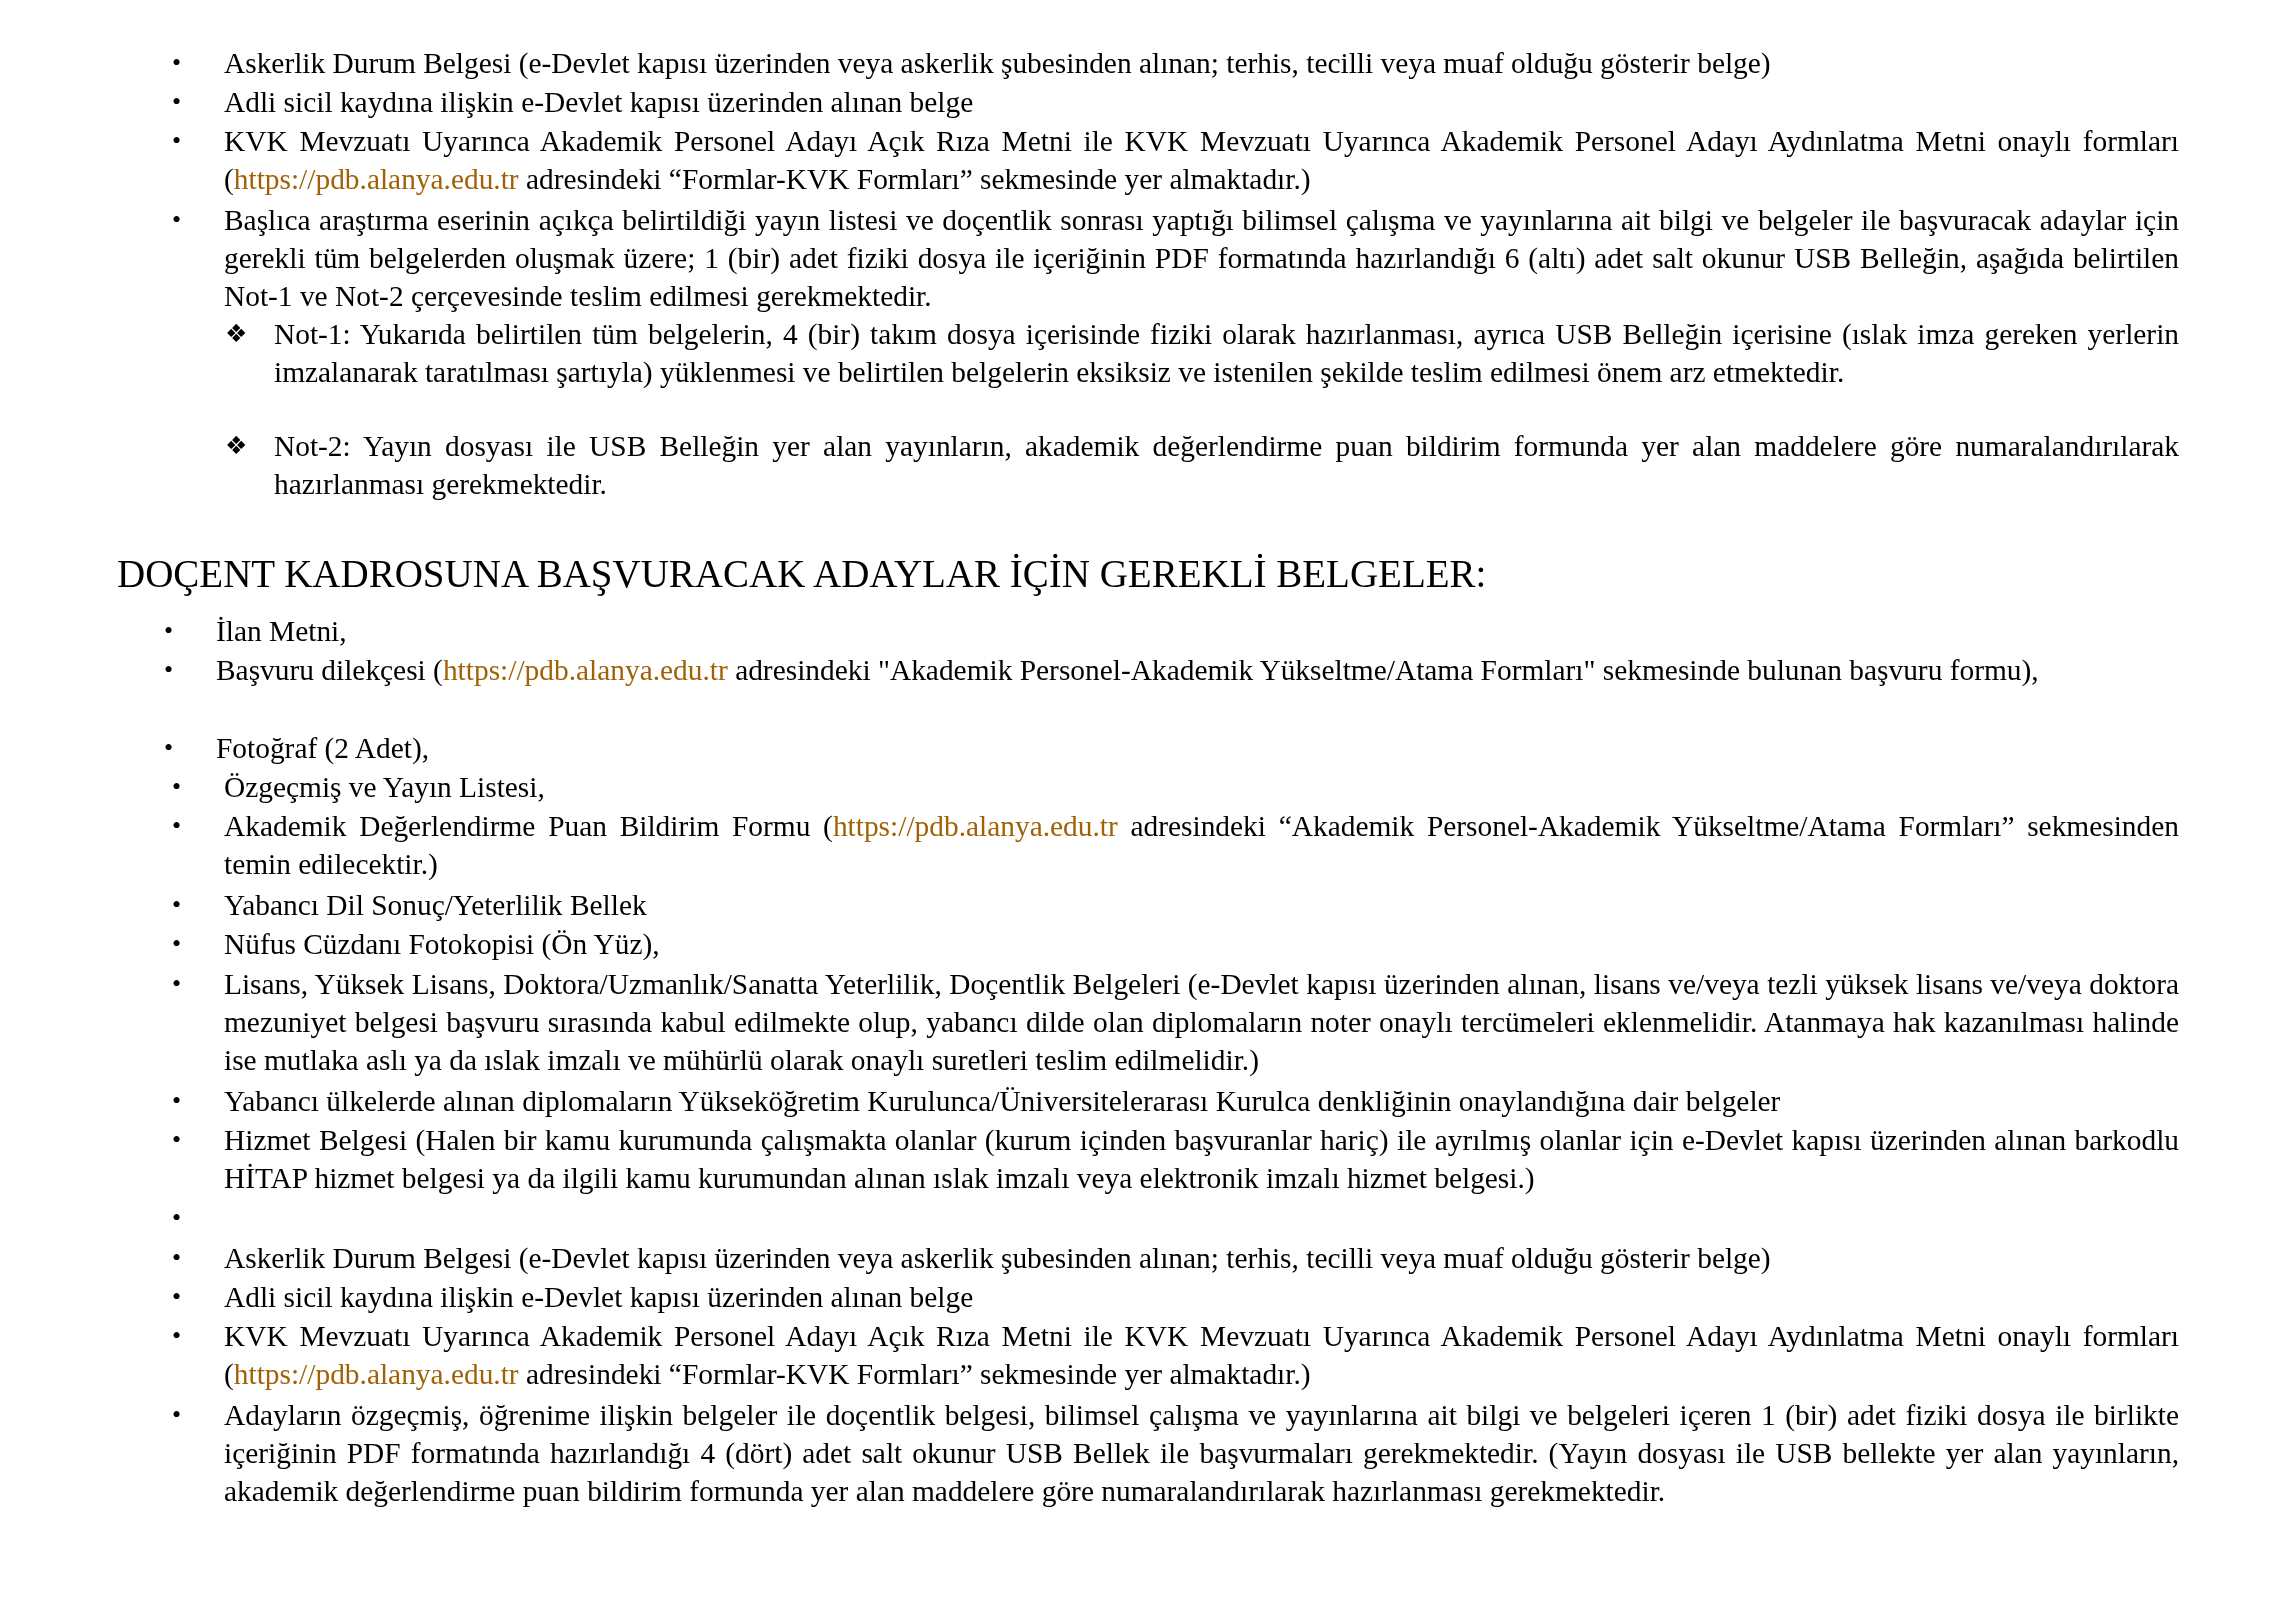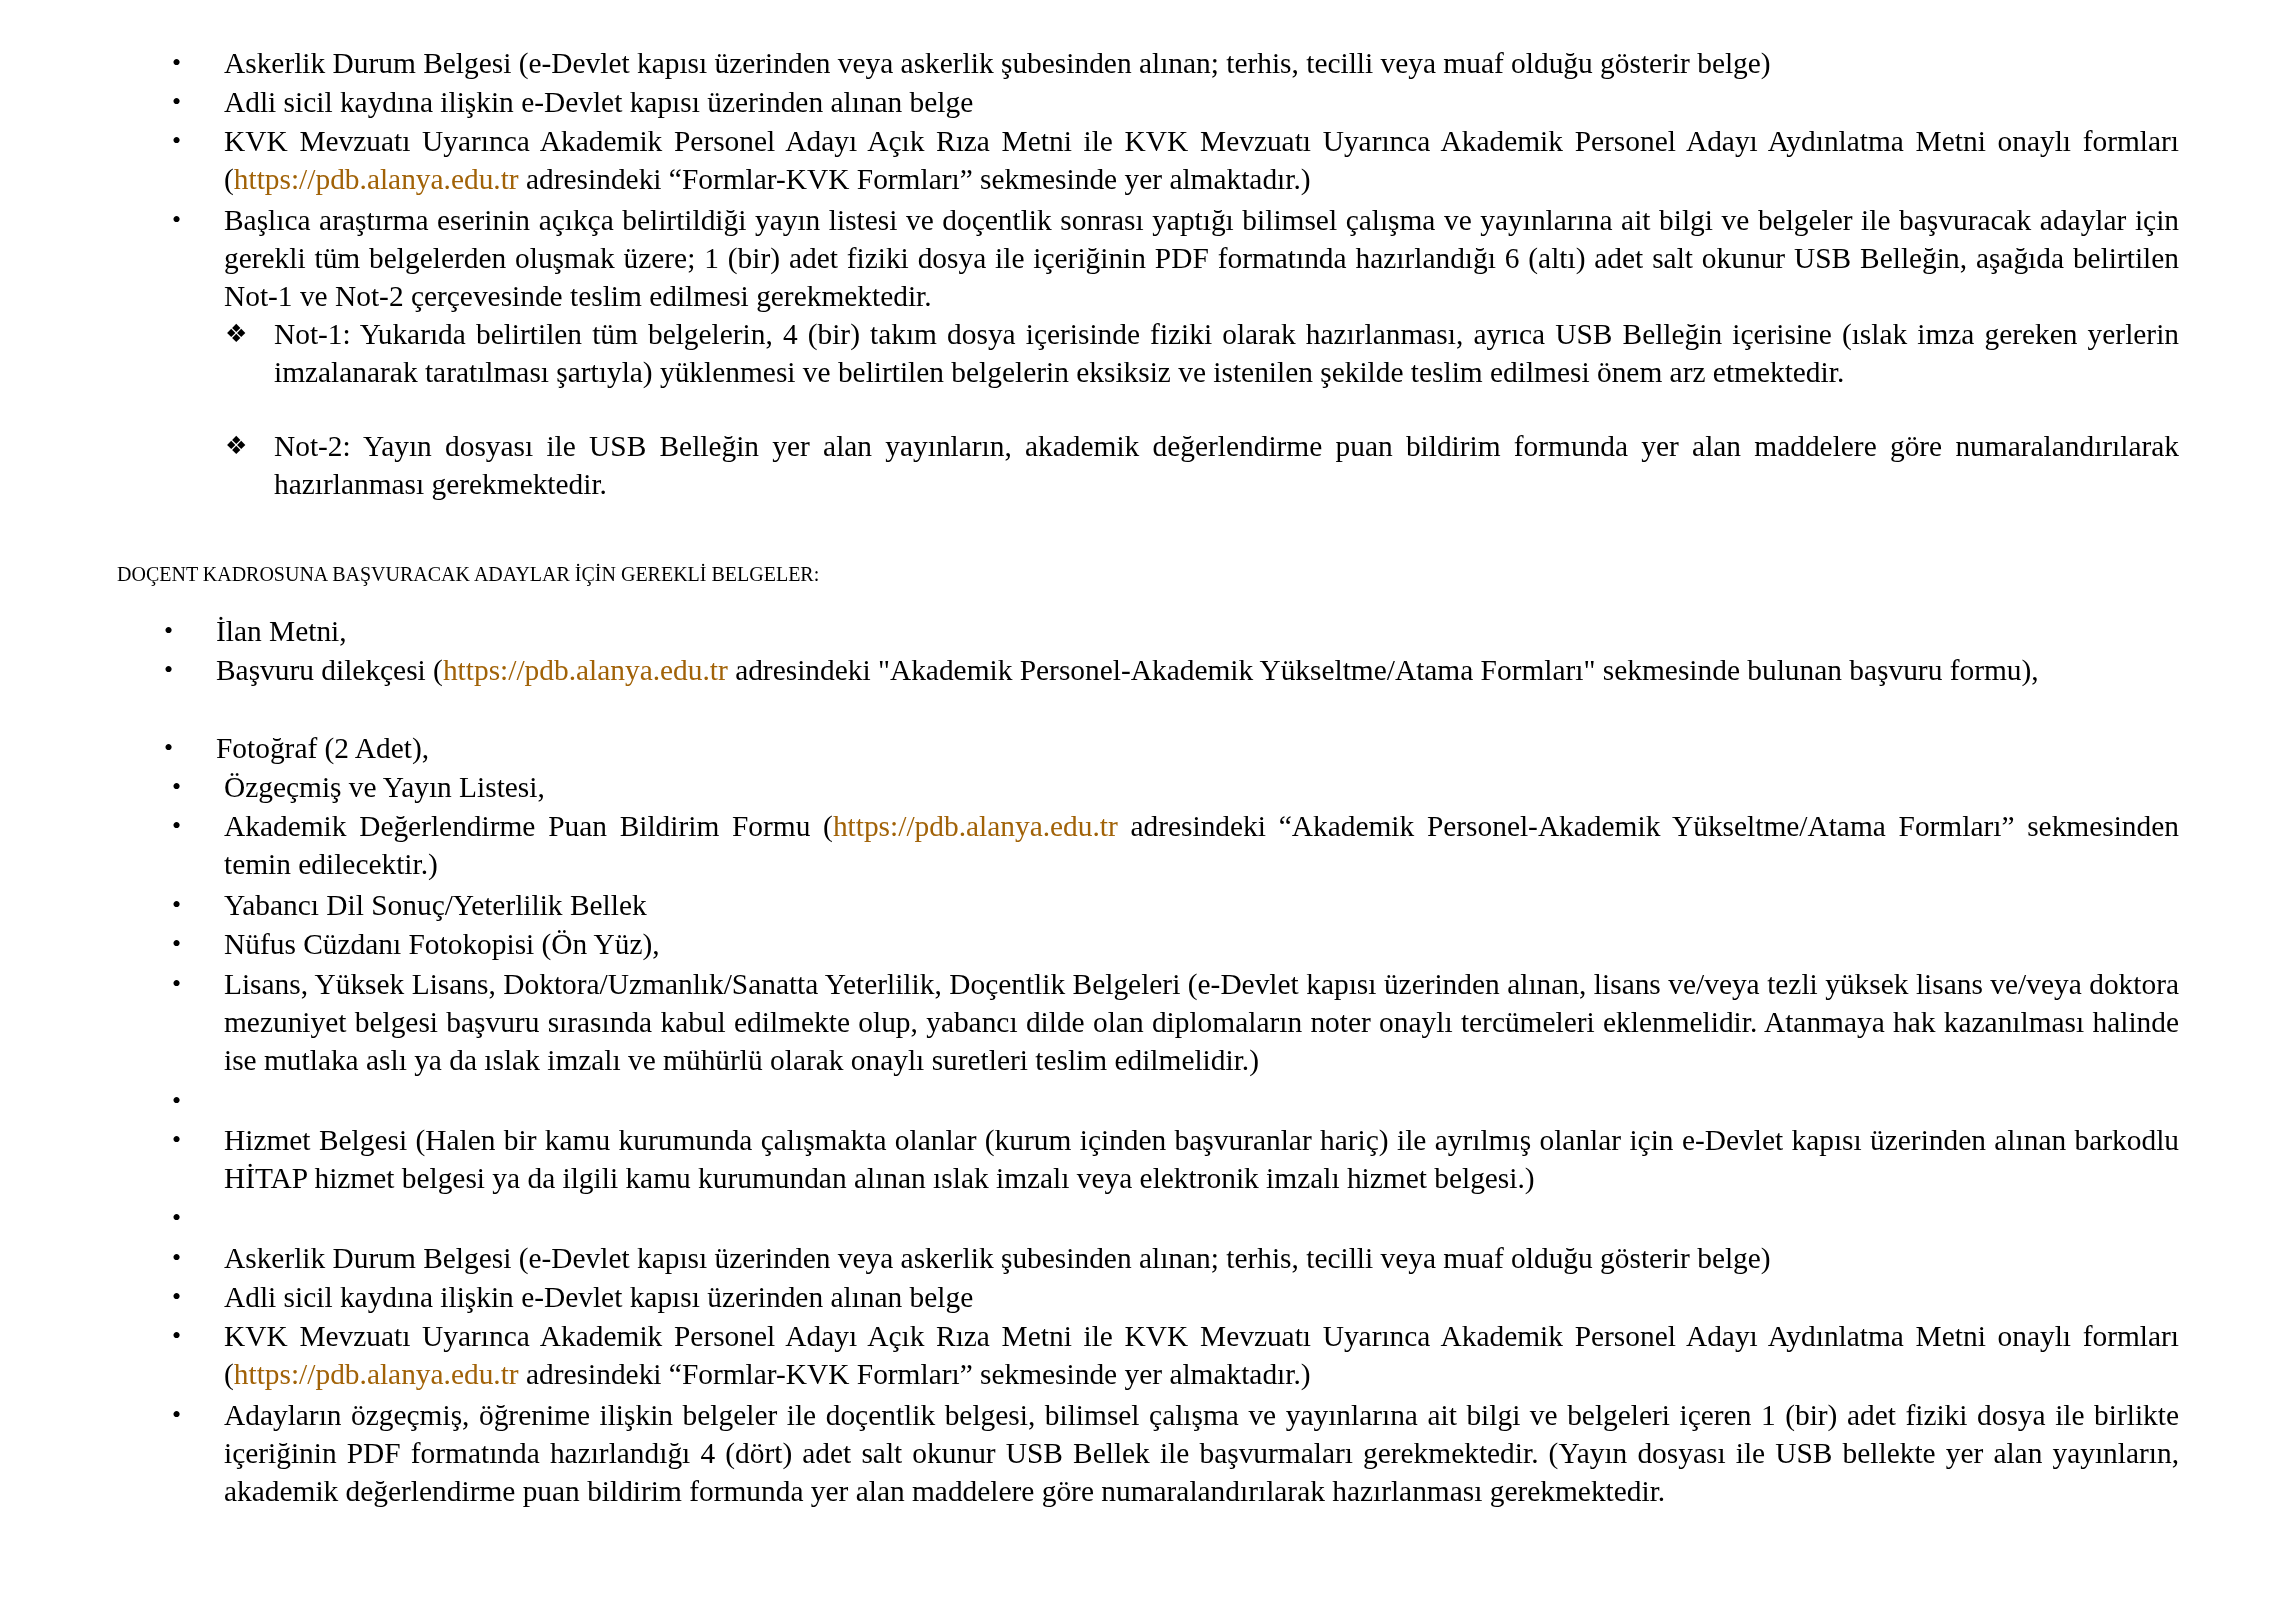--- a/index.html
+++ b/index.html
@@ -7,21 +7,21 @@
          font-family:"Liberation Serif", serif; color:#000; }
   .page { position:absolute; left:0; top:0; width:2295px; height:1623px; }
   .item { position:absolute; left:224px; width:1955px; font-size:29.4px; line-height:38px;
           text-align:justify; text-align-last:left; }
   .item.b2 { left:216px; width:1963px; }
   .bullet { position:absolute; left:-52px; top:0; width:26px; text-align:center; font-size:26px; }
   .note { position:absolute; left:274px; width:1905px; font-size:29.4px; line-height:38px;
           text-align:justify; text-align-last:left; }
   .note .nb { position:absolute; left:-49px; top:0; font-size:25px; }
   .link { color:#a16207; }
-  .heading { position:absolute; left:117px; top:555px; font-size:20px; line-height:38px; }
+  .heading { position:absolute; left:117px; top:555px; font-size:39px; line-height:38px; }
 </style>
 </head>
 <body>
 
 <div class="page">
 
   <div class="item" style="top:44px">
     <span class="bullet">•</span>
     <span>Askerlik Durum Belgesi (e-Devlet kapısı üzerinden veya askerlik şubesinden alınan; terhis, tecilli veya muaf olduğu gösterir belge)</span>
   </div>
@@ -75,20 +75,21 @@
   <div class="item" style="top:925px">
     <span class="bullet">•</span>
     <span>Nüfus Cüzdanı Fotokopisi (Ön Yüz),</span>
   </div>
   <div class="item" style="top:965px">
     <span class="bullet">•</span>
     <span>Lisans, Yüksek Lisans, Doktora/Uzmanlık/Sanatta Yeterlilik, Doçentlik Belgeleri (e-Devlet kapısı üzerinden alınan, lisans ve/veya tezli yüksek lisans ve/veya doktora mezuniyet belgesi başvuru sırasında kabul edilmekte olup, yabancı dilde olan diplomaların noter onaylı tercümeleri eklenmelidir. Atanmaya hak kazanılması halinde ise mutlaka aslı ya da ıslak imzalı ve mühürlü olarak onaylı suretleri teslim edilmelidir.)</span>
   </div>
   <div class="item" style="top:1082px">
     <span class="bullet">•</span>
+    <span>Yabancı ülkelerde alınan diplomaların Yükseköğretim Kurulunca/Üniversitelerarası Kurulca denkliğinin onaylandığına dair belgeler</span>
   </div>
   <div class="item" style="top:1121px">
     <span class="bullet">•</span>
     <span>Hizmet Belgesi (Halen bir kamu kurumunda çalışmakta olanlar (kurum içinden başvuranlar hariç) ile ayrılmış olanlar için e-Devlet kapısı üzerinden alınan barkodlu HİTAP hizmet belgesi ya da ilgili kamu kurumundan alınan ıslak imzalı veya elektronik imzalı hizmet belgesi.)</span>
   </div>
   <div class="item" style="top:1199px">
     <span class="bullet">•</span>
   </div>
   <div class="item" style="top:1239px">
     <span class="bullet">•</span>

